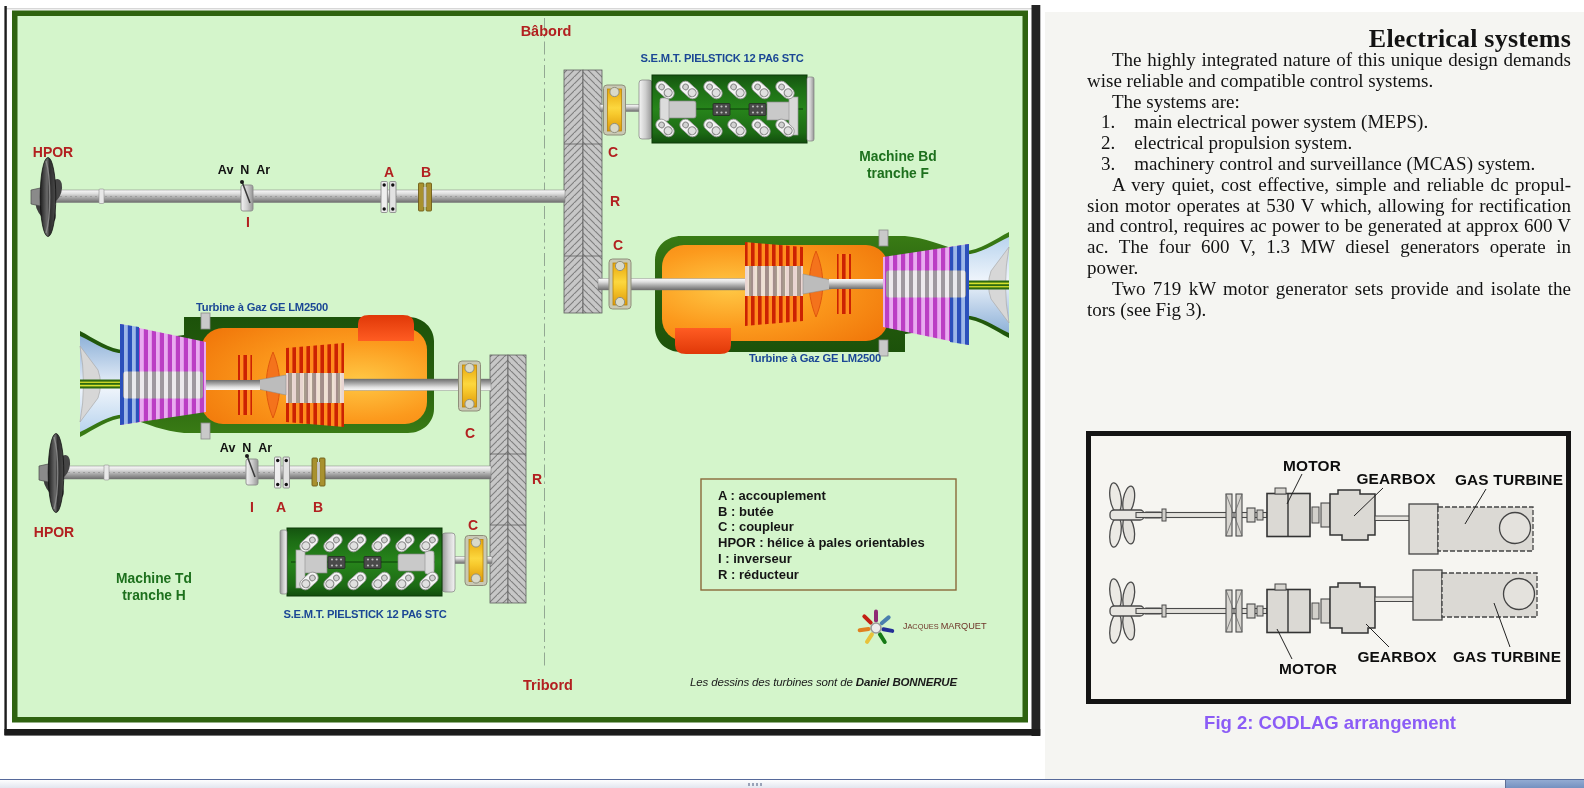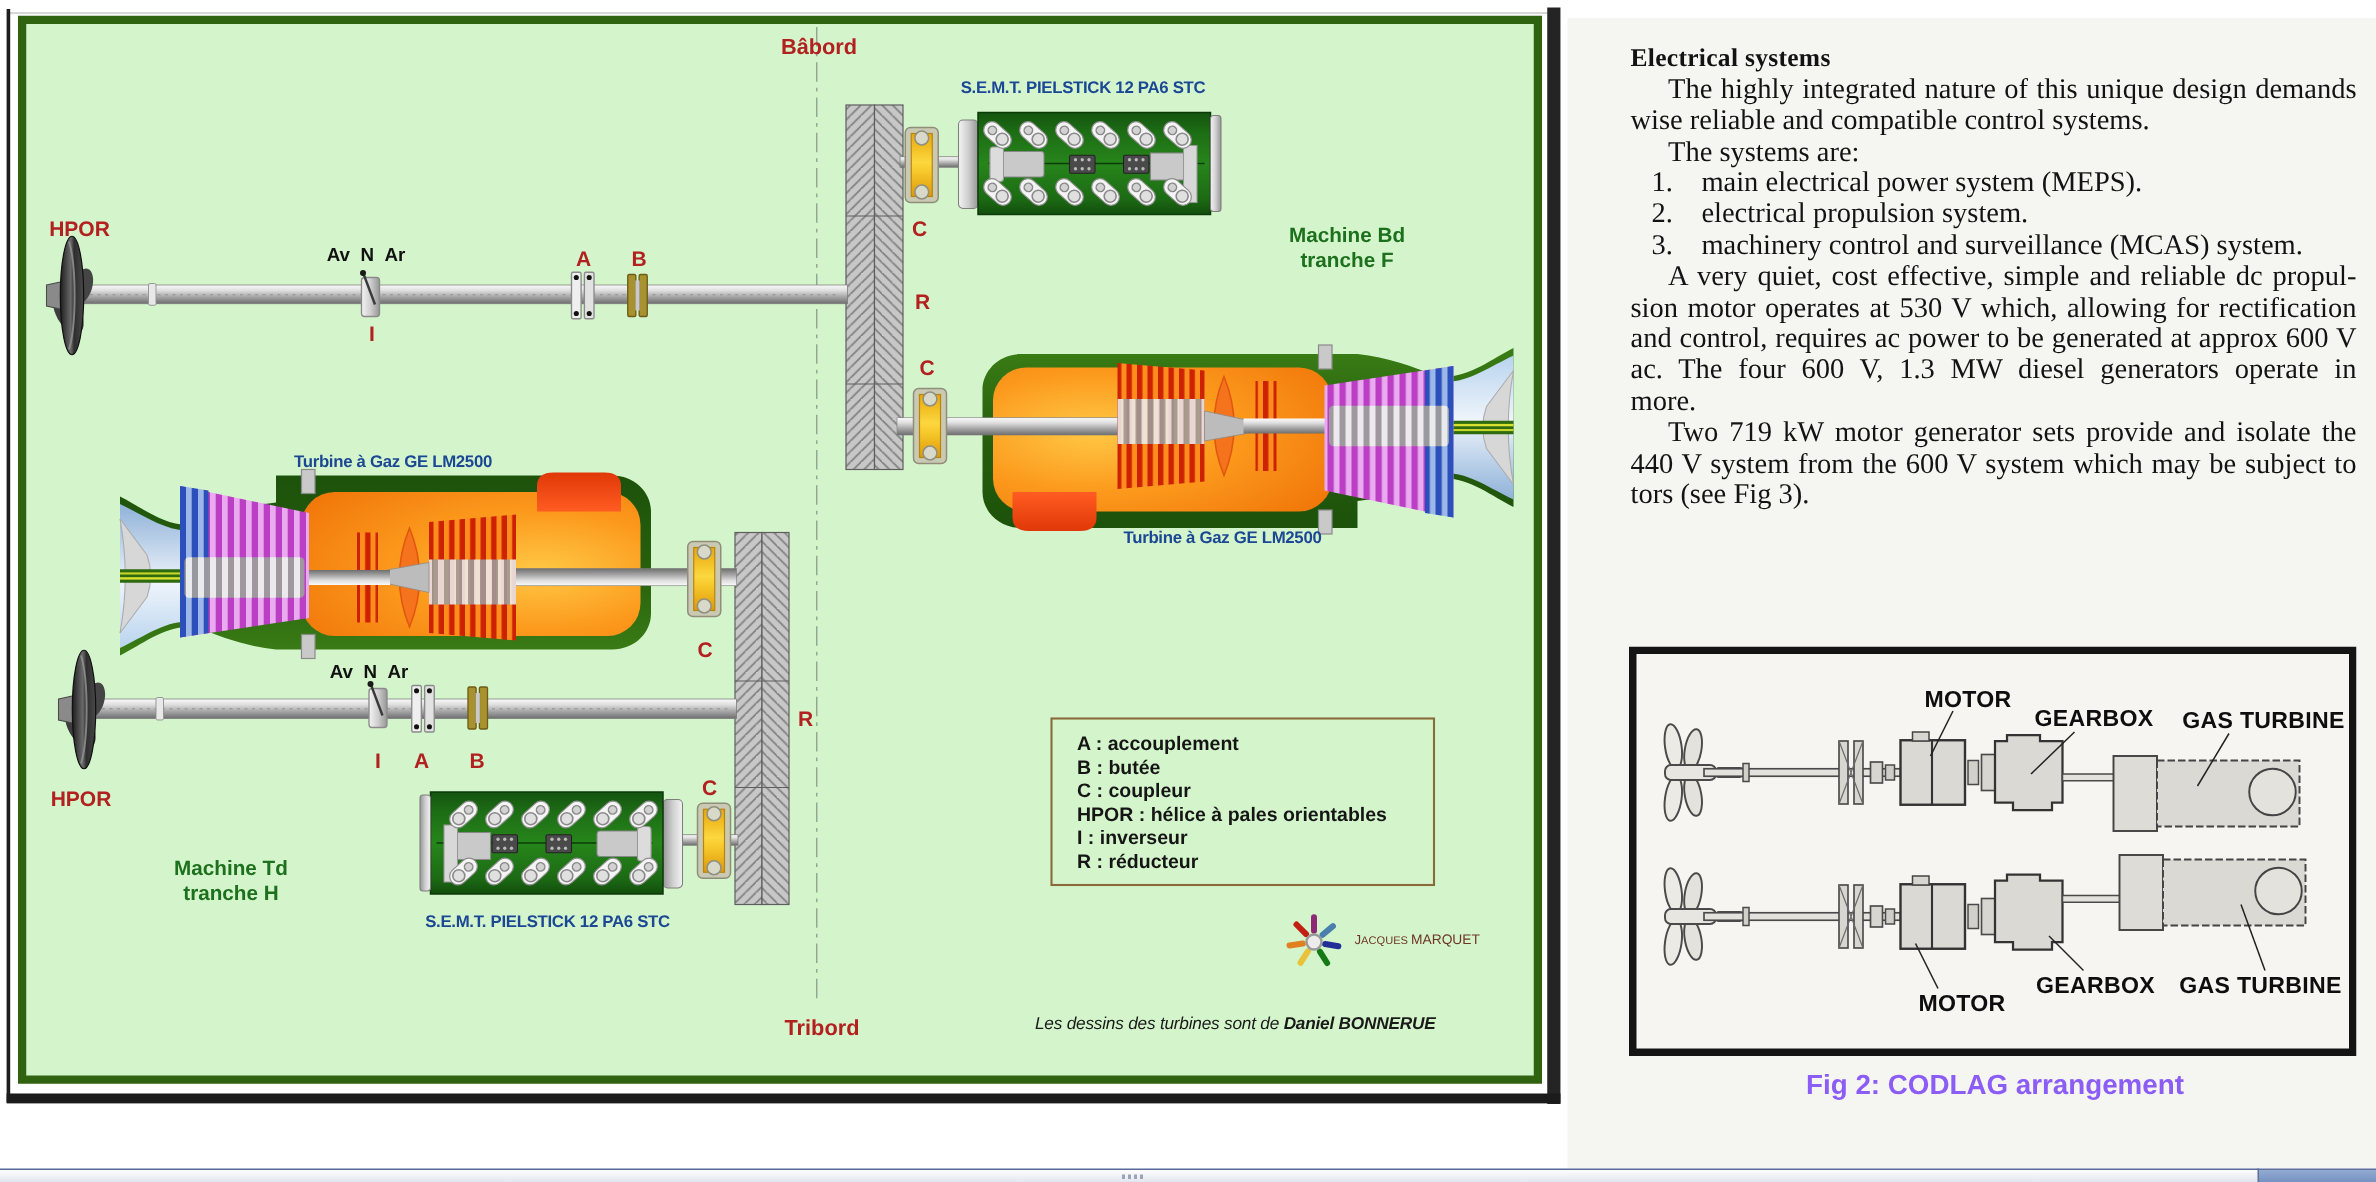--- a/index.html
+++ b/index.html
@@ -1,21 +1,21 @@
 <!DOCTYPE html>
 <html><head>
 <meta charset="utf-8">
 <style>
 html,body{margin:0;padding:0;width:1584px;height:788px;overflow:hidden;background:#ffffff;}
 *{box-sizing:border-box;}
 #stage{position:absolute;left:0;top:0;width:1584px;height:788px;font-family:"Liberation Sans",sans-serif;}
 #rightbg{position:absolute;left:1045px;top:12px;width:539px;height:767px;background:#f5f5f2;}
 #diag{position:absolute;left:0;top:0;}
 #textcol{position:absolute;left:1087px;top:27px;width:484px;font-family:"Liberation Serif",serif;font-size:19px;line-height:20.8px;color:#131313;}
-#textcol .h{font-size:17px;font-weight:bold;line-height:23px;letter-spacing:.2px;}
+#textcol .h{font-size:26px;font-weight:bold;line-height:23px;letter-spacing:.2px;text-align:right;}
 #textcol .j{text-align:justify;text-align-last:justify;}
 #textcol .ind{padding-left:25px;}
 #fig2{position:absolute;left:1086px;top:431px;}
 #figcap{position:absolute;left:1086px;top:712px;width:488px;text-align:center;font-weight:bold;font-size:18.5px;color:#8b5cf6;}
 #sbar{position:absolute;left:0;top:779px;width:1506px;height:9px;background:linear-gradient(#fdfdfe,#e2e6ef);border-top:1.6px solid #56699a;}
 #sbar .grip{position:absolute;left:748px;top:3px;width:14px;height:3px;background-image:repeating-linear-gradient(90deg,#9aa3b8 0 2px,transparent 2px 4px);}
 #scorner{position:absolute;left:1505px;top:779px;width:79px;height:9px;background:linear-gradient(#93abd2,#7491c0);border-top:1px solid #5a6f9e;border-left:1px solid #5f6f95;}
 </style>
 </head>
 <body>
@@ -307,23 +307,22 @@
 <div class="j ind">The highly integrated nature of this unique design demands</div>
 <div>wise reliable and compatible control systems.</div>
 <div class="ind">The systems are:</div>
 <div style="padding-left:14px">1.&nbsp;&nbsp;&nbsp;&nbsp;main electrical power system (MEPS).</div>
 <div style="padding-left:14px">2.&nbsp;&nbsp;&nbsp;&nbsp;electrical propulsion system.</div>
 <div style="padding-left:14px">3.&nbsp;&nbsp;&nbsp;&nbsp;machinery control and surveillance (MCAS) system.</div>
 <div class="j ind">A very quiet, cost effective, simple and reliable dc propul-</div>
 <div class="j">sion motor operates at 530 V which, allowing for rectification</div>
 <div class="j">and control, requires ac power to be generated at approx 600 V</div>
 <div class="j">ac. The four 600 V, 1.3 MW diesel generators operate in</div>
-<div>more.</div>
+<div>power.</div>
 <div class="j ind">Two 719 kW motor generator sets provide and isolate the</div>
-<div class="j">440 V system from the 600 V system which may be subject to</div>
 <div>tors (see Fig 3).</div>
 </div>
 <svg id="fig2" width="485" height="274" viewBox="0 0 485 274">
 <defs>
 <g id="fprop">
 <ellipse cx="-4" cy="-18" rx="5.5" ry="15" transform="rotate(-8)" fill="#eceae5" stroke="#4a4a4a" stroke-width="1.3"></ellipse>
 <ellipse cx="4" cy="-16" rx="5.5" ry="14" transform="rotate(10)" fill="#e4e2dd" stroke="#4a4a4a" stroke-width="1.3"></ellipse>
 <ellipse cx="-4" cy="18" rx="5.5" ry="15" transform="rotate(8)" fill="#eceae5" stroke="#4a4a4a" stroke-width="1.3"></ellipse>
 <ellipse cx="4" cy="16" rx="5.5" ry="14" transform="rotate(-10)" fill="#e4e2dd" stroke="#4a4a4a" stroke-width="1.3"></ellipse>
 <rect x="-12" y="-5" width="34" height="10" rx="4" fill="#e8e6e1" stroke="#4a4a4a" stroke-width="1.3"></rect>

